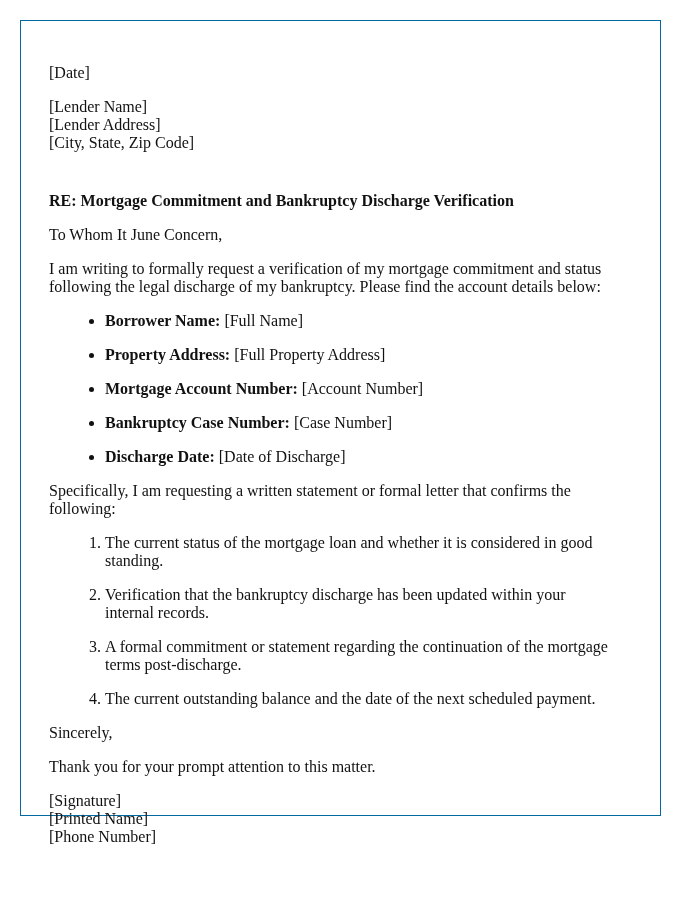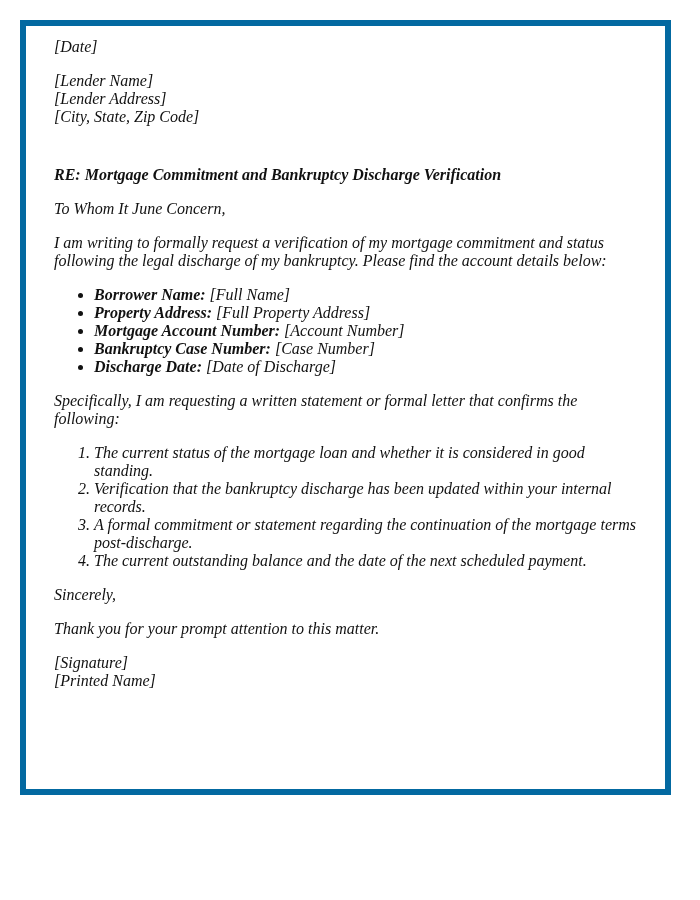--- a/index.html
+++ b/index.html
@@ -15,41 +15,40 @@
       font-size: 16px;
       line-height: 18px;
       color: #111111;
     }
     .letter {
       position: absolute;
       left: 20px;
       top: 20px;
       width: 611px;
       height: 751px;
-      border: 6px solid #0369a1;
-      padding: 12px 0 0 28px;
+      border: 1px solid #0369a1;
+      padding: 43px 0 0 28px;
       box-sizing: content-box;
-      font-style: italic;
     }
     .letter-inner {
       width: 585px;
     }
     p {
       margin: 0 0 16px 0;
     }
     .re-line {
       font-weight: bold;
       margin-top: 40px;
     }
     ul, ol {
       margin: 0 0 16px 0;
       padding-left: 40px;
     }
     li {
-      margin: 0;
+      margin: 16px;
     }
     ul li {
       list-style-type: disc;
     }
     ol li {
       list-style-type: decimal;
     }
     .label {
       font-weight: bold;
     }
@@ -92,16 +91,17 @@
     </ol>
 
 
     <p>Sincerely,</p>
 
     <p>Thank you for your prompt attention to this matter.</p>
 
     <p class="block-lines">
       <span style="display:block">[Signature]</span>
       <span style="display:block">[Printed Name]</span>
+      <span style="display:block">[Phone Number]</span>
     </p>
 
   </div>
 </div>
 
 </body></html>

